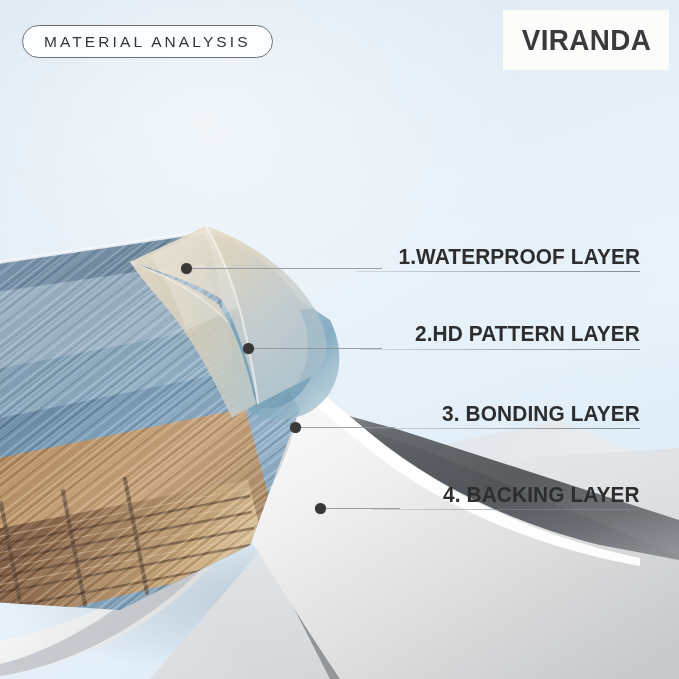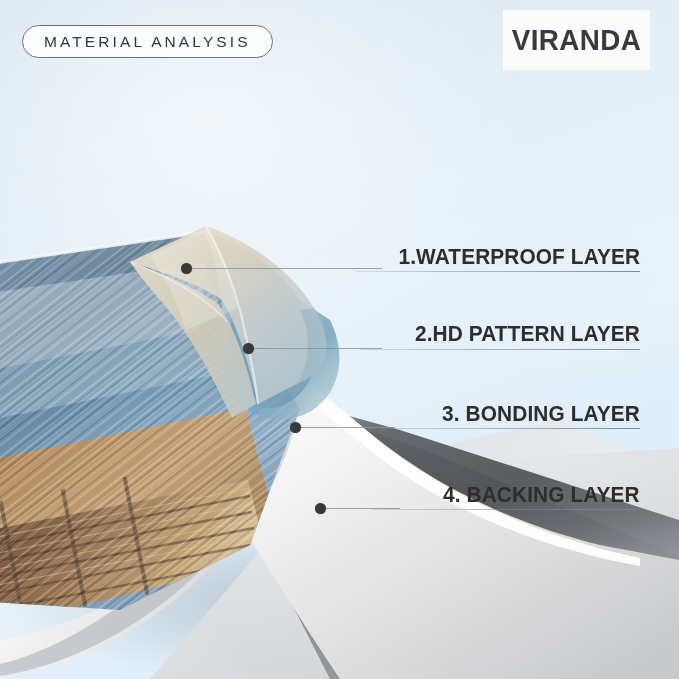--- a/index.html
+++ b/index.html
@@ -27,21 +27,21 @@
     box-sizing:border-box;
     padding:0 21px;border:1.6px solid #6d7277;border-radius:17px;
     background:#fbfdff;
     display:flex;align-items:center;
   }
   .pill span{
     font-size:15.5px;letter-spacing:3.1px;color:#333638;font-weight:400;
     white-space:nowrap;
   }
   .logo-box{
-    position:absolute;left:503px;top:10px;width:147px;height:60px;
+    position:absolute;left:503px;top:10px;width:166px;height:60px;
     background:#fcfcfb;display:flex;align-items:center;justify-content:center;
   }
   .logo-box span{
     font-size:29px;font-weight:700;letter-spacing:.4px;color:#3b3b3b;
     transform:scaleX(.96);
   }
   .headline{
     position:absolute;left:22px;top:70px;width:520px;
     color:#3a3a3a;font-weight:700;line-height:1.05;
   }

